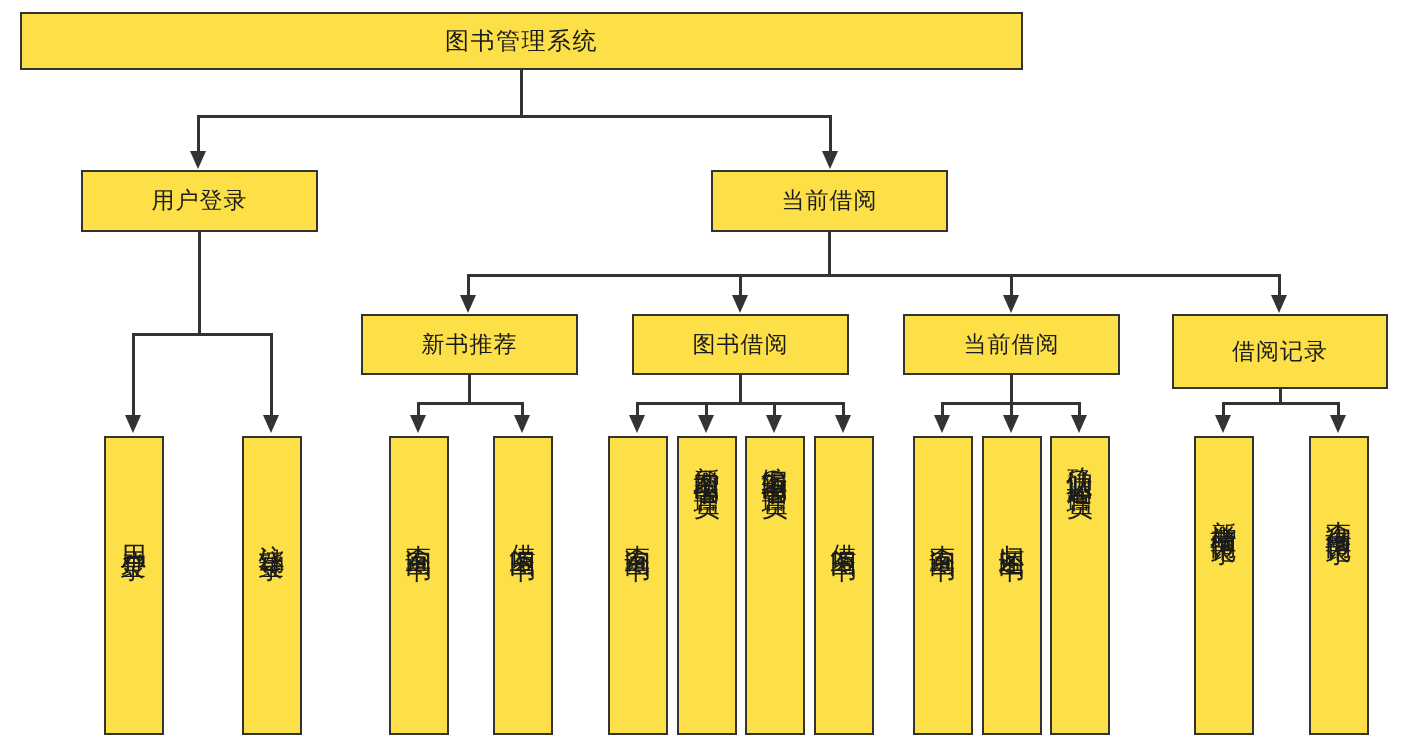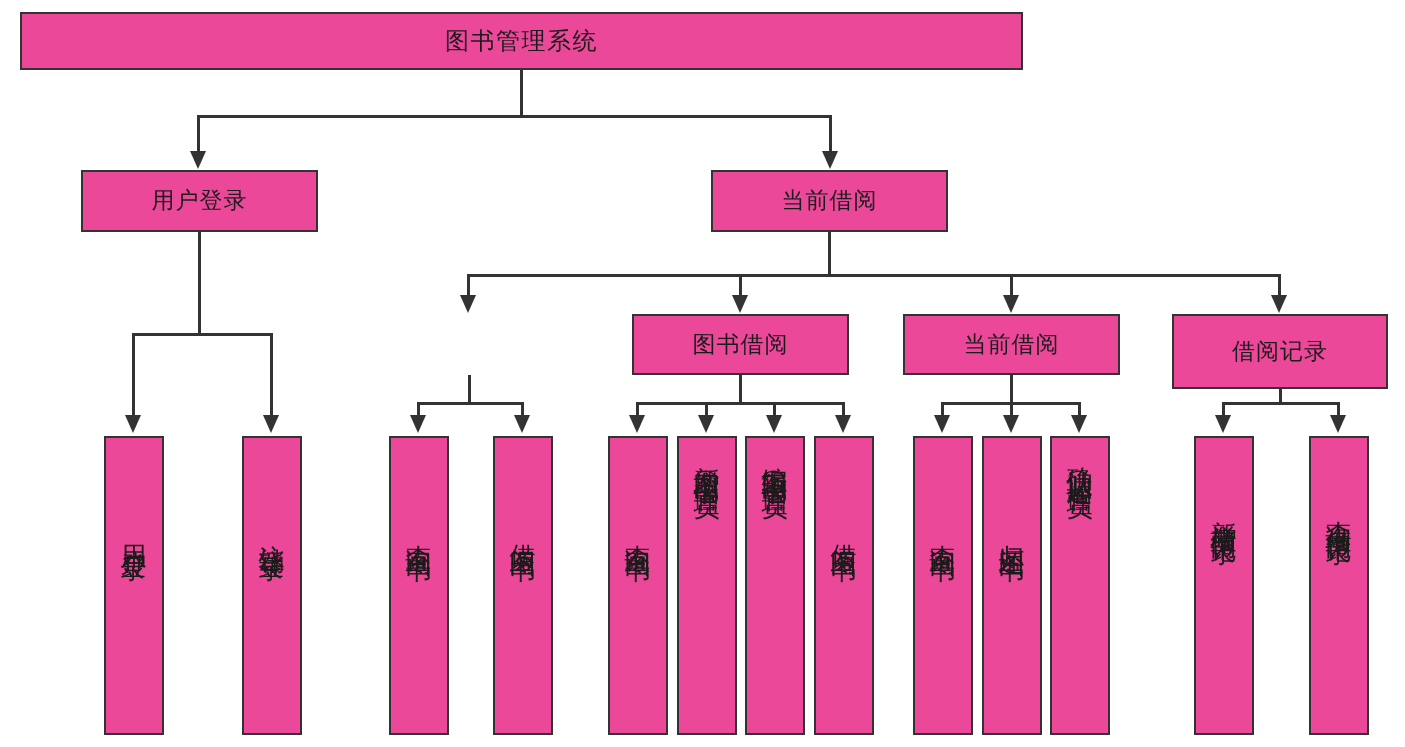--- a/index.html
+++ b/index.html
@@ -12,21 +12,21 @@
     position:relative;
     width:1405px;
     height:747px;
     background:#ffffff;
     overflow:hidden;
   }
   
   .node{
     position:absolute;
     box-sizing:border-box;
-    background:#ec4899;
+    background:#fde047;
     border:2.5px solid #333333;
     display:flex;
     align-items:center;
     justify-content:center;
     color:#1b1b1b;
     z-index:3;
   }
   .node .lbl{
     display:block;
     text-align:center;
@@ -124,20 +124,23 @@
 
   <div class="ln v" style="left:739px;top:274px;height:23px;"></div>
   <div class="arw" style="left:732px;top:295px;"></div>
 
   <div class="ln v" style="left:1010px;top:274px;height:23px;"></div>
   <div class="arw" style="left:1003px;top:295px;"></div>
 
   <div class="ln v" style="left:1278px;top:274px;height:23px;"></div>
   <div class="arw" style="left:1271px;top:295px;"></div>
 
+  <div class="node horiz" style="left:361px;top:314px;width:217px;height:61px;">
+    <span class="lbl">新书推荐</span>
+  </div>
   <div class="node horiz" style="left:632px;top:314px;width:217px;height:61px;">
     <span class="lbl">图书借阅</span>
   </div>
   <div class="node horiz" style="left:903px;top:314px;width:217px;height:61px;">
     <span class="lbl">当前借阅</span>
   </div>
   <div class="node horiz" style="left:1172px;top:314px;width:216px;height:75px;">
     <span class="lbl">借阅记录</span>
   </div>
 

